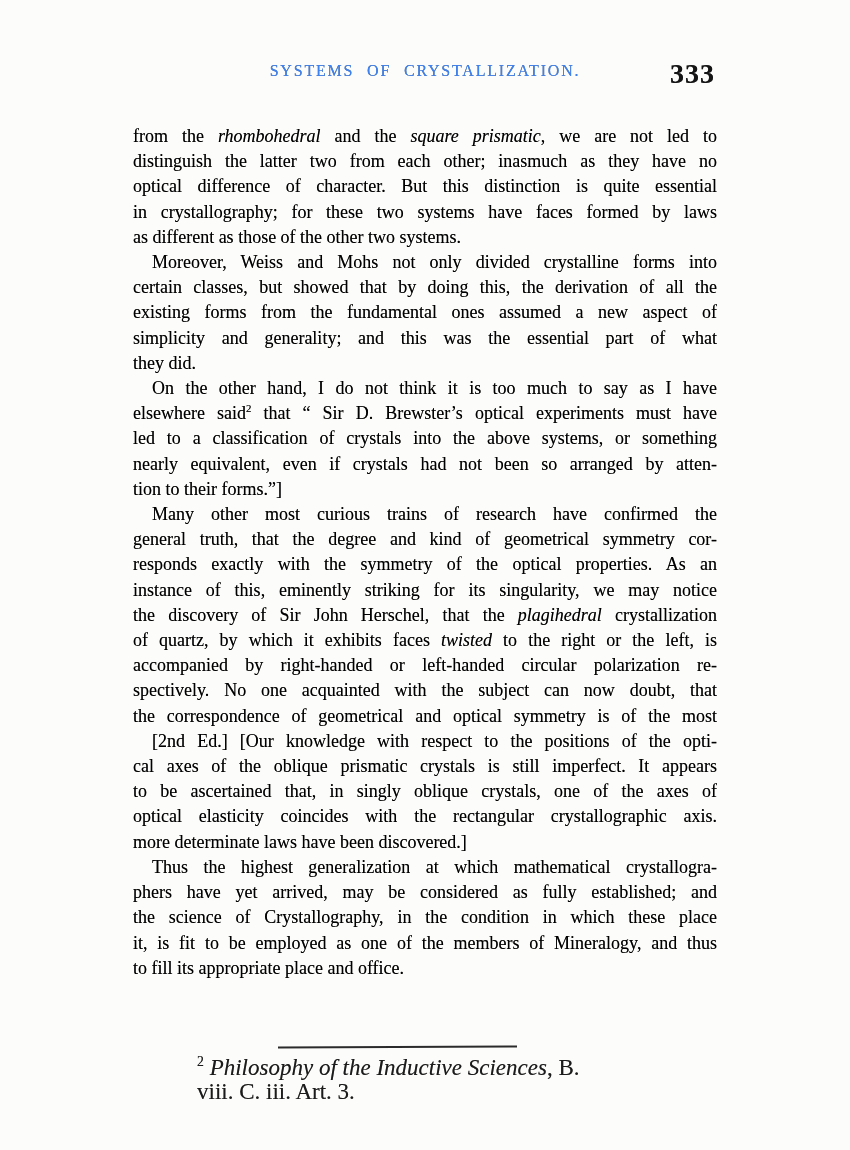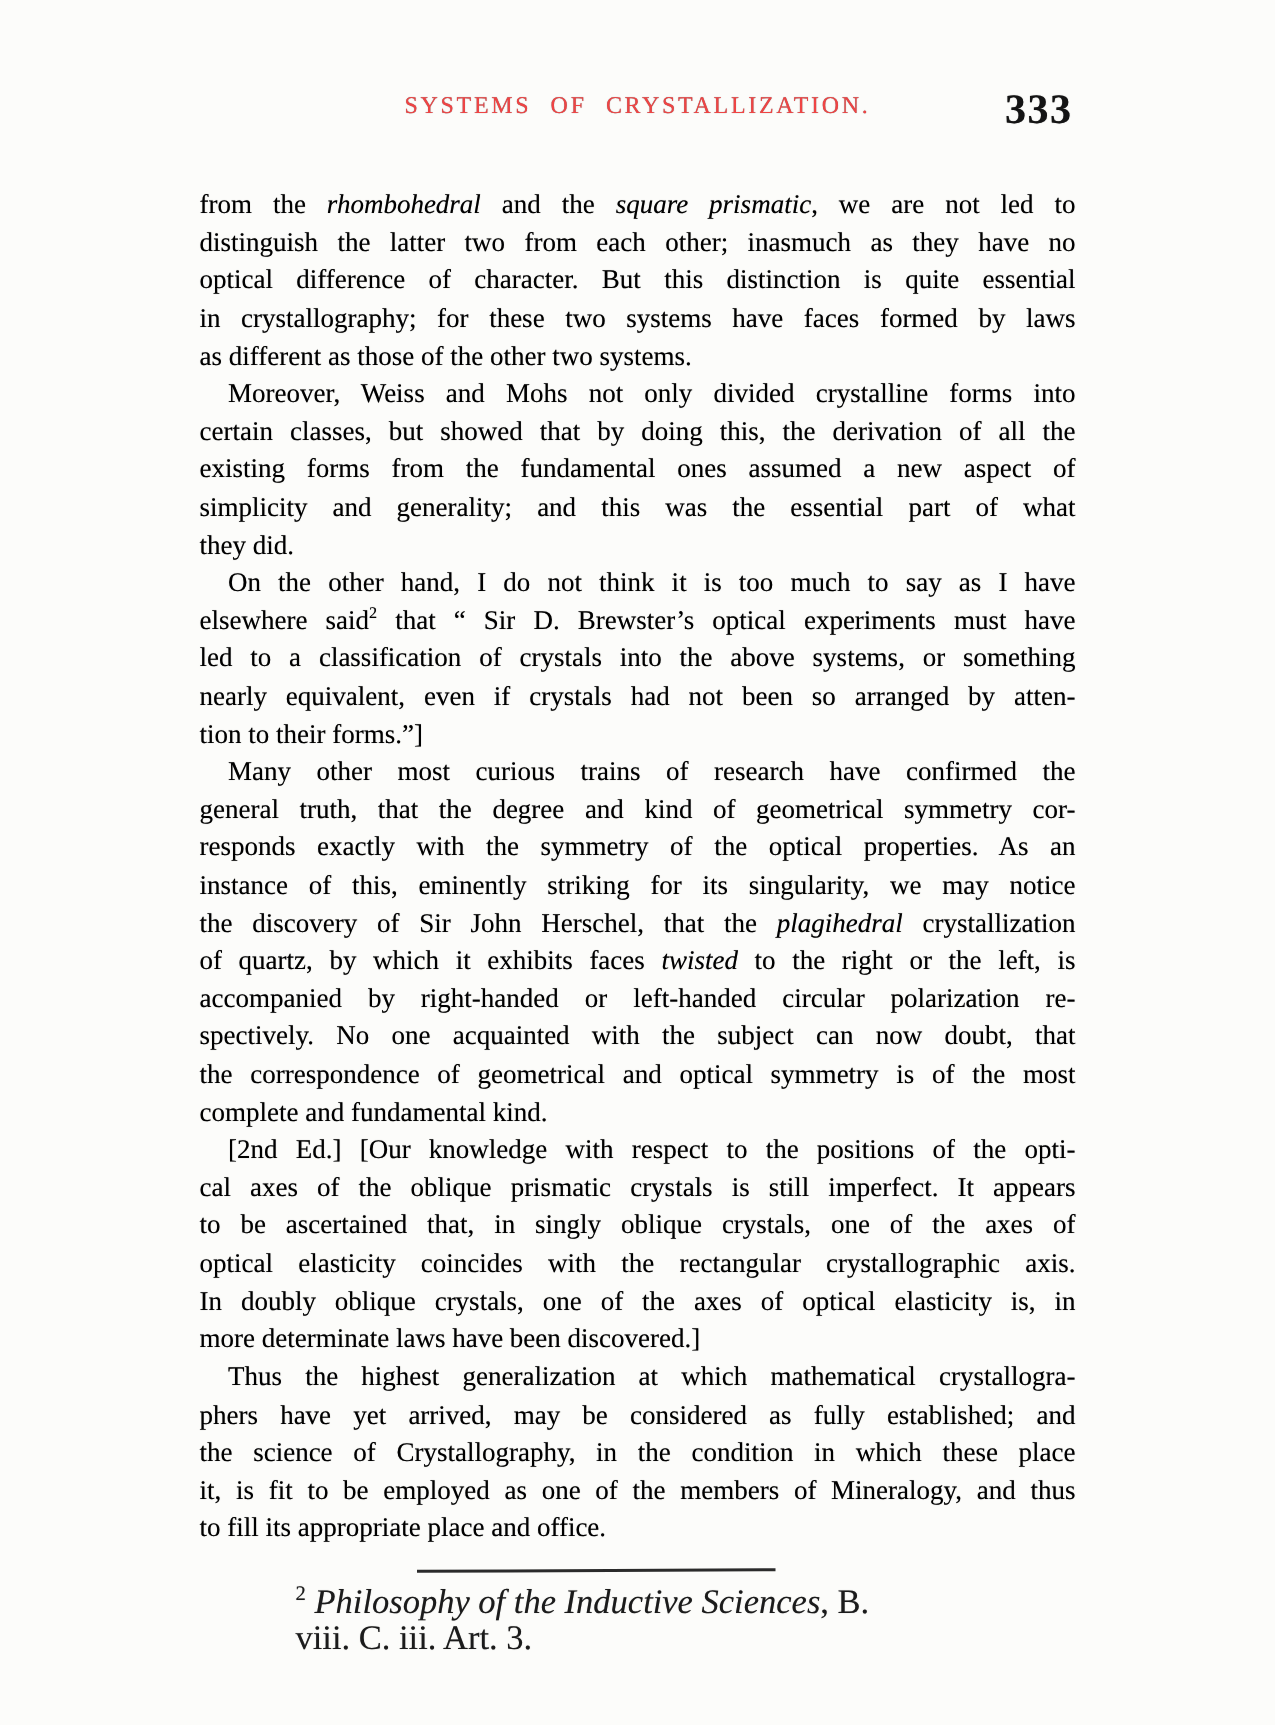--- a/index.html
+++ b/index.html
@@ -8,21 +8,21 @@
     background:#e9e9e6;
     font-family:"Liberation Serif", serif;
   }
   .page{
     position:absolute;left:0;top:0;width:850px;height:1150px;
     background:#fcfcfa;color:#1b1b1b;overflow:hidden;
   }
   .header{position:absolute;left:133px;top:58px;width:584px;height:26px;}
   .header-title{
     position:absolute;left:0;right:0;top:4px;text-align:center;
-    font-size:16px;letter-spacing:1.8px;word-spacing:7px;color:#ef4444;
+    font-size:16px;letter-spacing:1.8px;word-spacing:7px;color:#3b82f6;
     text-shadow:0 0 0.5px rgba(20,20,20,.6);
   }
   .page-number{
     position:absolute;right:2px;top:0;font-size:28px;font-weight:600;
     letter-spacing:1px;color:#141414;text-shadow:0 0 0.5px rgba(20,20,20,.6);
   }
   .body-text{
     position:absolute;left:133px;top:100px;width:584px;
     font-size:18px;line-height:25.2px;color:#000000;
     text-shadow:0 0 0.5px rgba(25,25,25,.55);
@@ -79,28 +79,26 @@
       <div class="paragraph">
         <div class="line indent"><span>Many other most curious trains of research have confirmed the</span></div>
         <div class="line"><span>general truth, that the degree and kind of geometrical symmetry cor-</span></div>
         <div class="line"><span>responds exactly with the symmetry of the optical properties.  As an</span></div>
         <div class="line"><span>instance of this, eminently striking for its singularity, we may notice</span></div>
         <div class="line"><span>the discovery of Sir John Herschel, that the </span><i>plagihedral</i><span> crystallization</span></div>
         <div class="line"><span>of quartz, by which it exhibits faces </span><i>twisted</i><span> to the right or the left, is</span></div>
         <div class="line"><span>accompanied by right-handed or left-handed circular polarization re-</span></div>
         <div class="line"><span>spectively.  No one acquainted with the subject can now doubt, that</span></div>
         <div class="line"><span>the correspondence of geometrical and optical symmetry is of the most</span></div>
-        <div class="line last"><span>complete and fundamental kind.</span></div>
       </div>
       <div class="paragraph">
         <div class="line indent"><span>[2nd Ed.] [Our knowledge with respect to the positions of the opti-</span></div>
         <div class="line"><span>cal axes of the oblique prismatic crystals is still imperfect.  It appears</span></div>
         <div class="line"><span>to be ascertained that, in singly oblique crystals, one of the axes of</span></div>
         <div class="line"><span>optical elasticity coincides with the rectangular crystallographic axis.</span></div>
-        <div class="line"><span>In doubly oblique crystals, one of the axes of optical elasticity is, in</span></div>
         <div class="line last"><span>more determinate laws have been discovered.]</span></div>
       </div>
       <div class="paragraph">
         <div class="line indent"><span>Thus the highest generalization at which mathematical crystallogra-</span></div>
         <div class="line"><span>phers have yet arrived, may be considered as fully established; and</span></div>
         <div class="line"><span>the science of Crystallography, in the condition in which these place</span></div>
         <div class="line"><span>it, is fit to be employed as one of the members of Mineralogy, and thus</span></div>
         <div class="line last"><span>to fill its appropriate place and office.</span></div>
       </div>
     </div>

